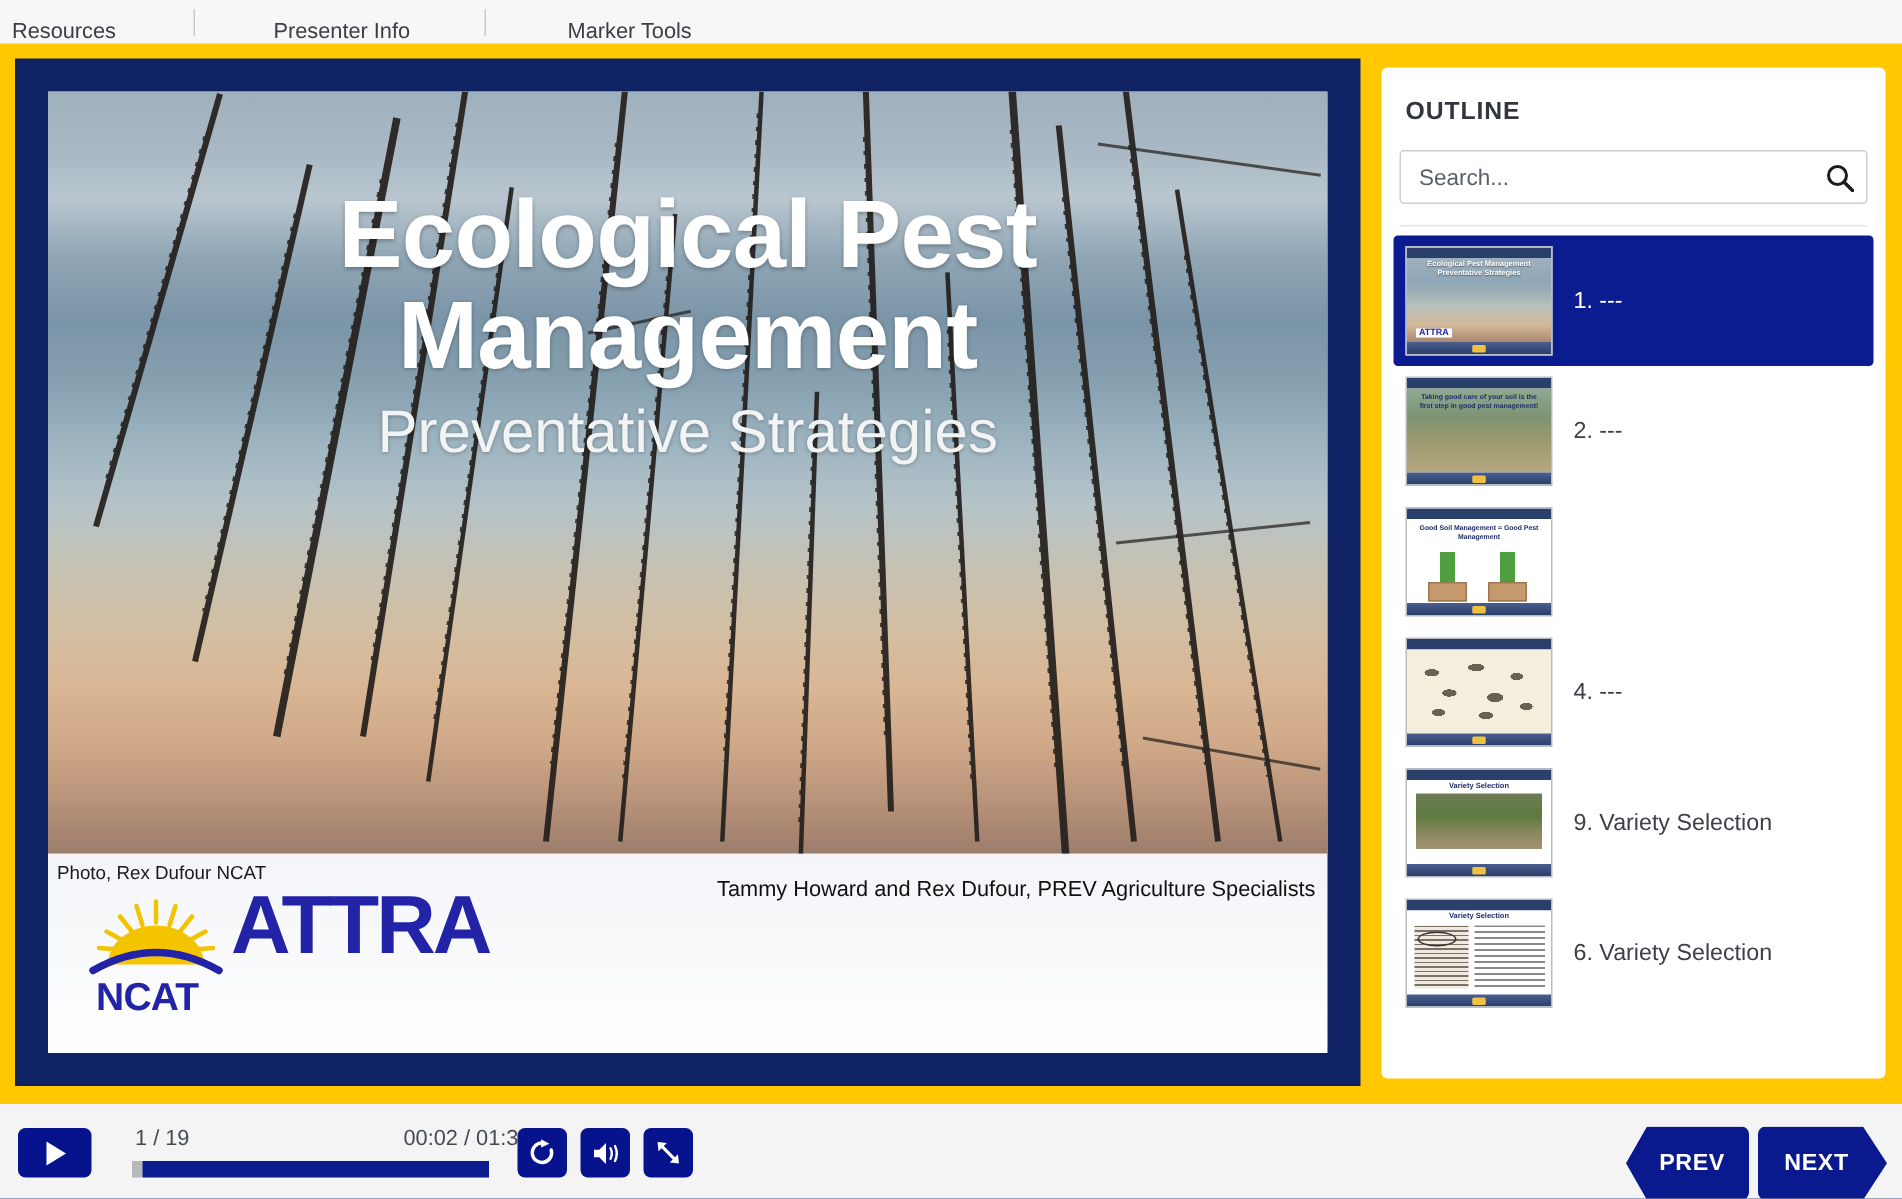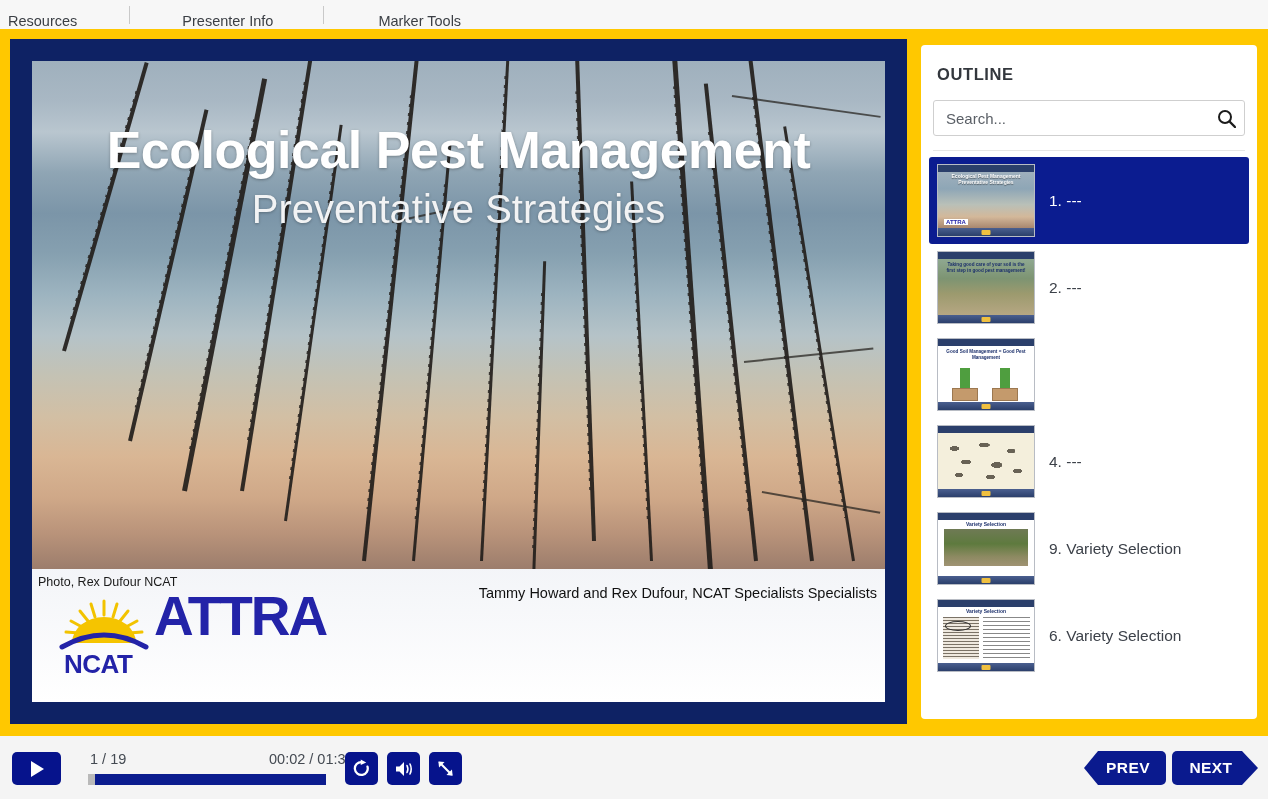--- a/index.html
+++ b/index.html
@@ -87,21 +87,21 @@
     transform-origin: left center;
   }
 
   
   #slide-title-block {
     position: absolute; left: 0; top: 62px;
     width: 853px; text-align: center;
     z-index: 5;
   }
   #slide-title {
-    font-size: 52px; font-weight: bold; color: #ffffff;
+    font-size: 64px; font-weight: bold; color: #ffffff;
     letter-spacing: -0.5px;
     text-shadow: 0 1px 3px rgba(0,0,0,0.30);
     line-height: 1.05;
   }
   #slide-subtitle {
     font-size: 40px; color: #f2f3f4; font-weight: normal;
     margin-top: 10px;
     text-shadow: 0 1px 3px rgba(0,0,0,0.28);
     line-height: 1.05;
   }
@@ -314,21 +314,21 @@
     background: #06138c; border: none; border-radius: 5px;
     cursor: pointer;
     display: flex; align-items: center; justify-content: center;
   }
   #replay-btn { left: 345px; }
   #volume-btn { left: 387px; }
   #fullscreen-btn { left: 429px; }
 
   .navbtn {
     position: absolute; top: 751px;
-    height: 34px;
+    height: 49px;
     background: #0a1a8e;
     border: none; cursor: pointer;
     color: #fff; font-size: 15.5px; font-weight: bold;
     letter-spacing: 0.4px;
     display: flex; align-items: center; justify-content: center;
   }
   #prev-btn {
     left: 1084px; width: 82px;
     padding-left: 6px;
     clip-path: polygon(0% 50%, 14px 0%, 100% 0%, 100% 100%, 14px 100%);
@@ -379,21 +379,21 @@
       <div class="wire" style="left:730px; top:430px; width:120px; transform:rotate(10deg);"></div>
       <div class="wire" style="left:360px; top:160px; width:70px; transform:rotate(-12deg);"></div>
     </div>
 
     <div id="slide-title-block">
       <div id="slide-title">Ecological Pest Management</div>
       <div id="slide-subtitle">Preventative Strategies</div>
     </div>
 
     <div id="photo-credit">Photo, Rex Dufour NCAT</div>
-    <div id="byline">Tammy Howard and Rex Dufour, NCAT Specialists Specialists</div>
+    <div id="byline">Tammy Howard and Rex Dufour, PREV Agriculture Specialists</div>
 
     <div id="attra-logo">
       <div id="attra-row">
         <svg id="sun-mark" viewBox="0 0 92 56">
           <g stroke="#f2c300" stroke-width="3" stroke-linecap="round">
             <line x1="46" y1="2" x2="46" y2="16"></line>
             <line x1="33" y1="5" x2="37" y2="18"></line>
             <line x1="59" y1="5" x2="55" y2="18"></line>
             <line x1="22" y1="12" x2="30" y2="22"></line>
             <line x1="70" y1="12" x2="62" y2="22"></line>

